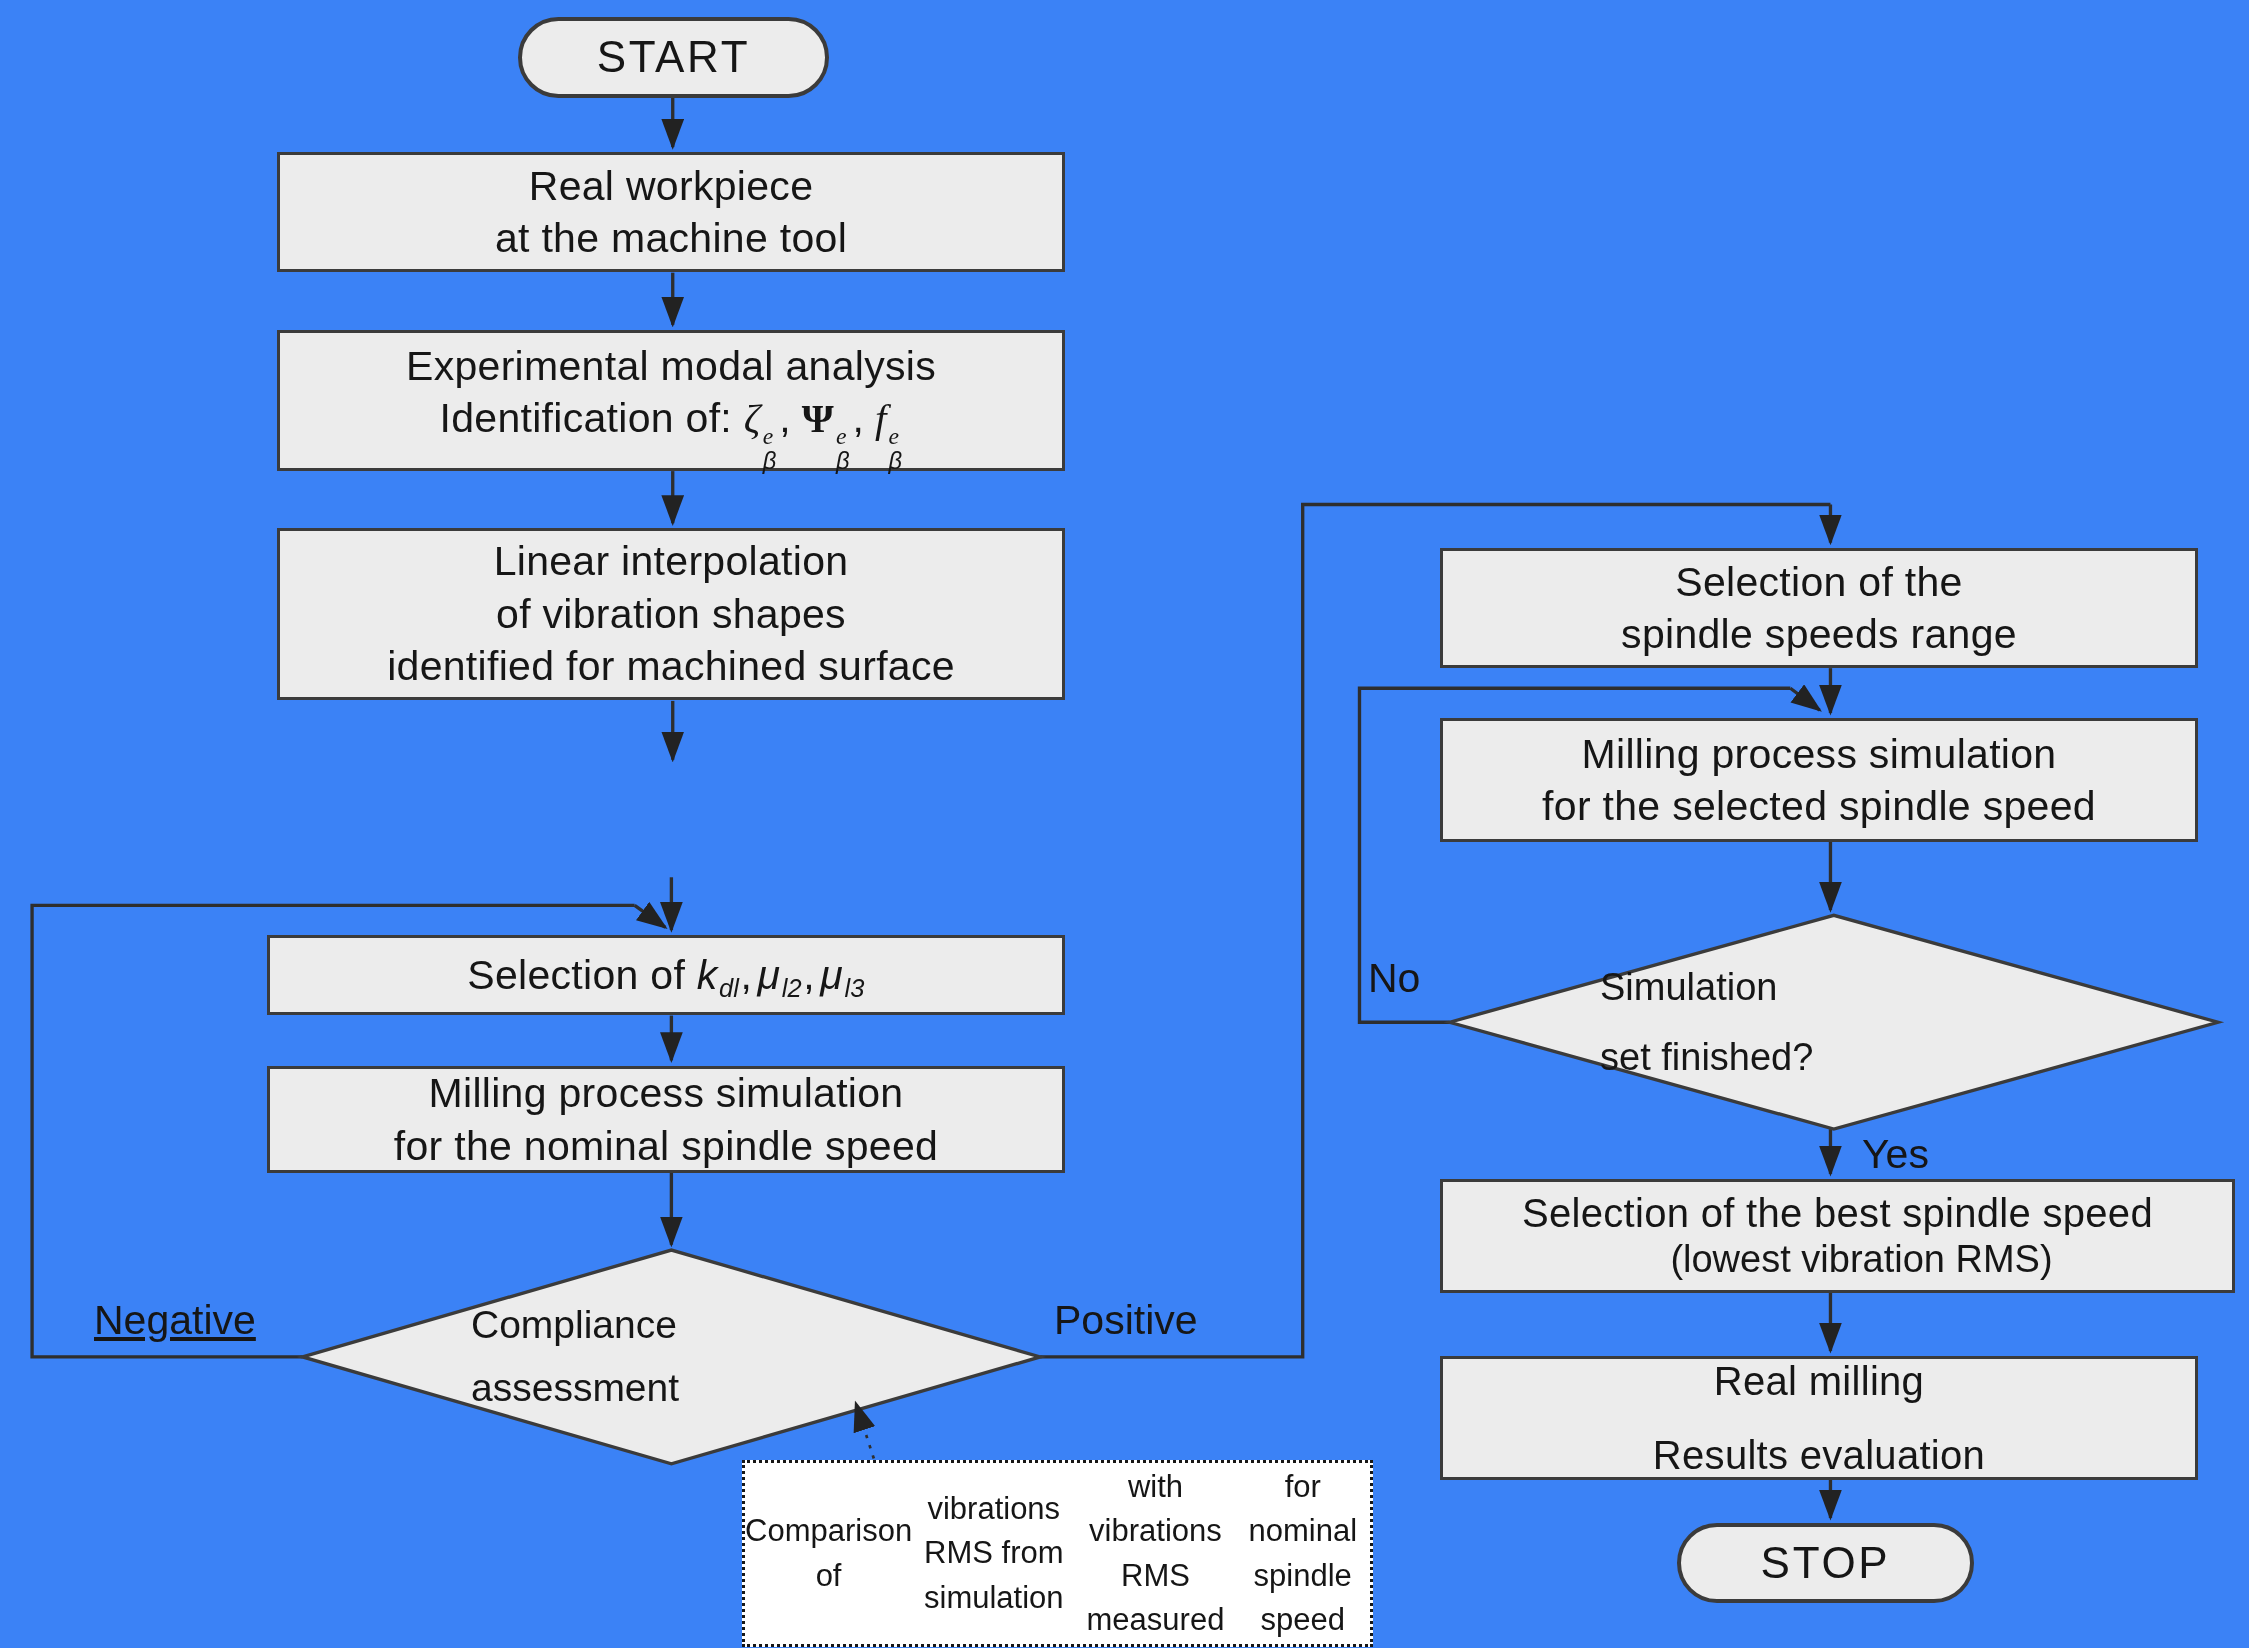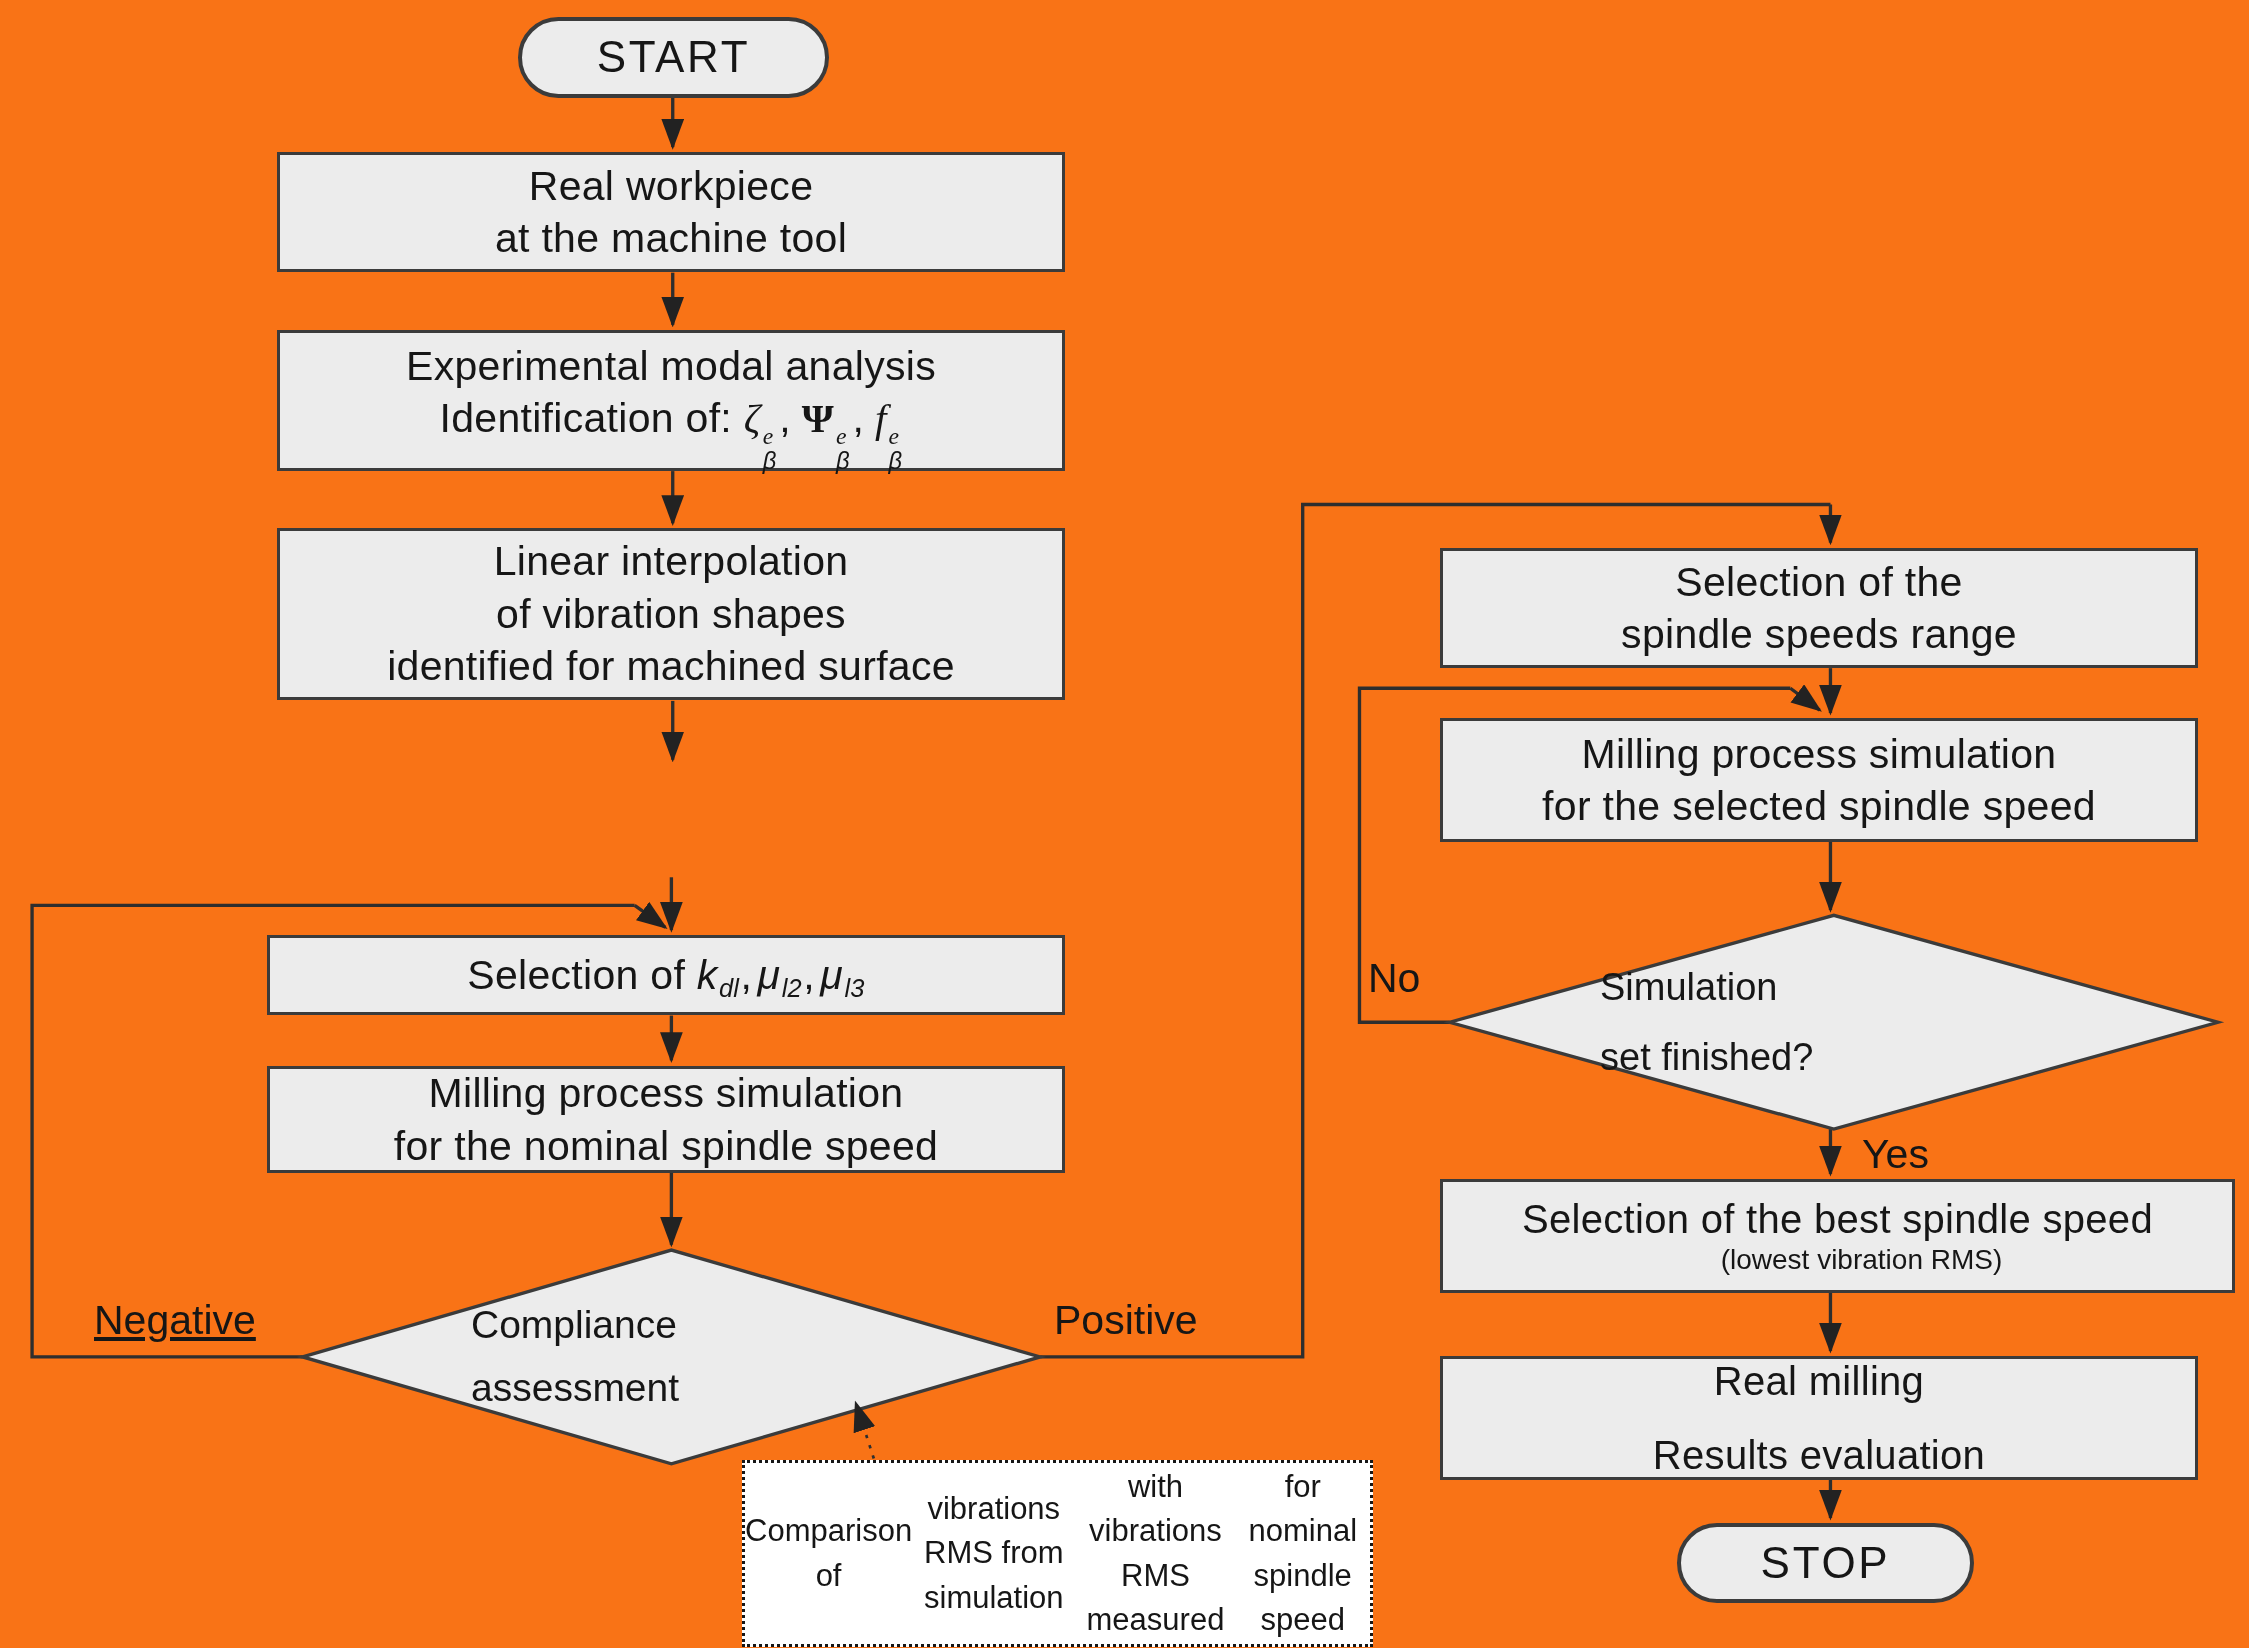--- a/index.html
+++ b/index.html
@@ -1,29 +1,29 @@
 <!DOCTYPE html>
 <html style="font-size:10.7px"><head>
 <meta charset="utf-8">
 <style>
   html,body{margin:0;padding:0;background:#ffffff;}
-  .canvas{position:relative;width:2250px;height:1649px;background:#f97316;overflow:hidden;
+  .canvas{position:relative;width:2250px;height:1649px;background:#3b82f6;overflow:hidden;
           font-family:"Liberation Sans", sans-serif;color:#161616;}
   svg.wires{position:absolute;left:0;top:0;}
   .node{position:absolute;background:#ececec;border:3.3px solid #3b3b3b;box-sizing:border-box;
         display:flex;flex-direction:column;justify-content:center;align-items:center;
         text-align:center;line-height:1.28;font-size:41px;letter-spacing:0.3px;}
   .terminal{border-radius:47px;background:#ececec;border:4px solid #3b3b3b;font-size:44px;letter-spacing:2.7px;}
   .dtext{position:absolute;display:flex;flex-direction:column;justify-content:center;align-items:flex-start;
          text-align:center;font-size:39px;background:transparent;}
   .lbl{position:absolute;font-size:41px;white-space:nowrap;}
   .annotation{position:absolute;background:#ffffff;border:3.3px dotted #161616;box-sizing:border-box;
               display:flex;justify-content:center;align-items:center;
               text-align:center;font-size:31px;line-height:1.42;}
-  .sub-line{font-size:28px;letter-spacing:0px;margin-left:48px;}
+  .sub-line{font-size:38px;letter-spacing:0px;margin-left:48px;}
   
   .mrow{display:inline-flex;align-items:baseline;}
   .mb{font-style:italic;}
   .serifb{font-family:"Liberation Serif", serif;font-style:italic;}
   .psib{font-family:"Liberation Serif", serif;font-weight:bold;font-style:normal;}
   .stk{display:inline-flex;flex-direction:column;align-items:flex-start;font-size:0.58em;
        line-height:1.02;transform:translateY(0.52em);margin-left:2px;font-style:italic;}
   .stk .sp{font-family:"Liberation Serif", serif;}
   .sub2{font-size:0.62em;font-style:italic;transform:translateY(0.30em);display:inline-block;margin-left:1.3px;}
   .comma{margin:0 10.7px 0 2.7px;}

